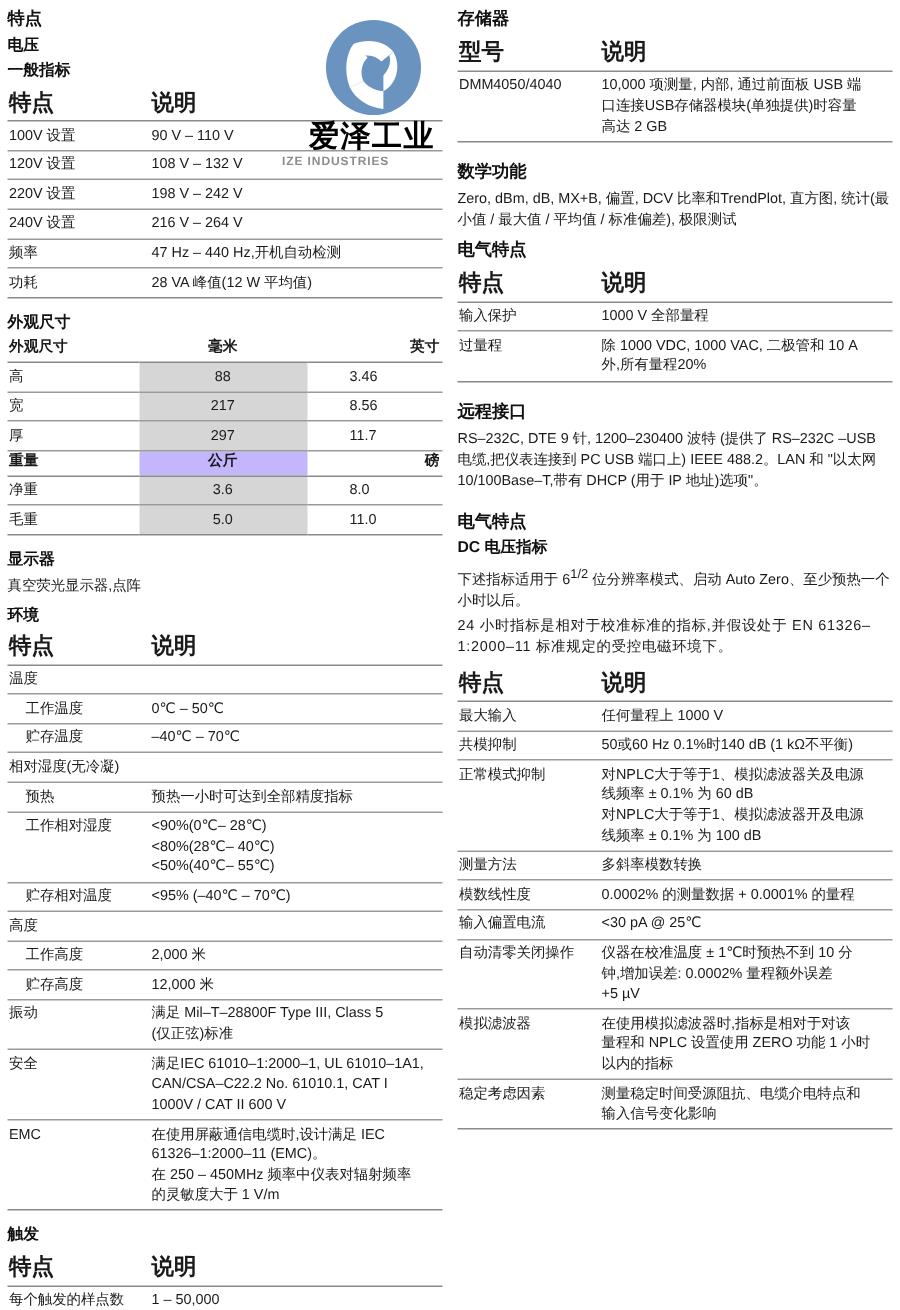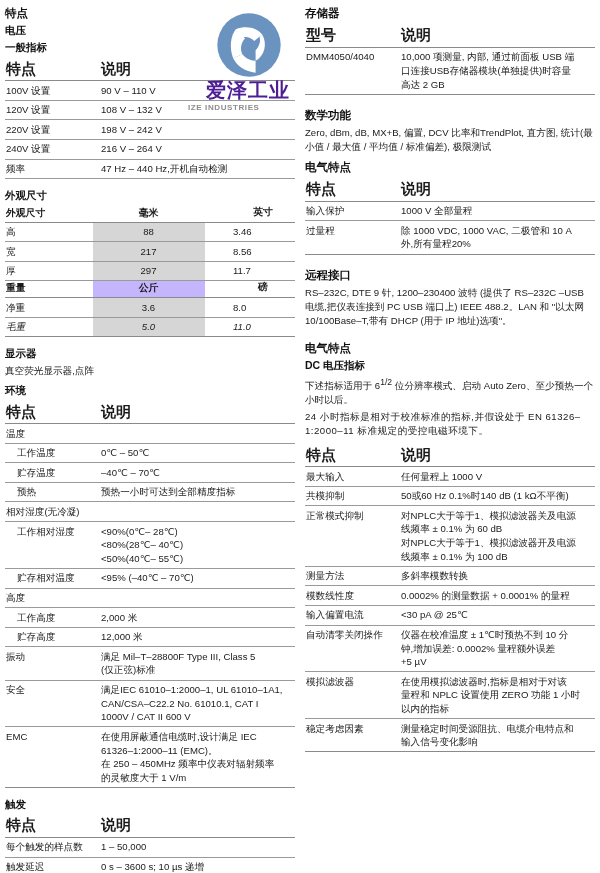--- a/index.html
+++ b/index.html
@@ -38,21 +38,21 @@
     left: 28px; top: 0px;
     width: 66px; height: 66px;
   }
   .wm-cn {
     position: absolute;
     left: 0px; top: 68px;
     width: 120px;
     text-align: center;
     font-size: 20px;
     font-weight: bold;
-    color: #4c1d95;
+    color: #000000;
     letter-spacing: 1px;
     line-height: 1;
     font-family: "DejaVu Sans", sans-serif;
   }
   .wm-en {
     position: absolute;
     left: 0px; top: 92px;
     width: 120px;
     font-size: 8px;
     font-weight: bold;
@@ -122,32 +122,32 @@
   }
   table.dim th {
     font-weight: bold;
     font-size: 9.8px;
     padding: 1px 2px 2px 1px;
     border-bottom: 1.6px solid #8a8a8a;
     line-height: 1.3;
   }
   table.dim th.c1 { text-align: left; width: 88px; }
   table.dim th.c2 { text-align: center; width: 112px; background: #ffffff; }
-  table.dim th.c3 { text-align: center; padding-left: 28px; font-family: Liberation Mono, monospace; }
+  table.dim th.c3 { text-align: right; padding-left: 28px; }
   table.dim td {
     padding: 2.5px 2px 2.5px 1px;
     border-bottom: 0.8px solid #9a9a9a;
     line-height: 1.42;
   }
   table.dim td.c1 { text-align: left; }
   table.dim td.c2 { text-align: center; background: #d6d6d6; margin-left: 32px; }
   table.dim td.c3 { text-align: left; padding-left: 28px; }
   table.dim tr.subhead th { border-bottom: 1.6px solid #8a8a8a; border-top: 1.6px solid #8a8a8a; }
   table.dim tr.subhead th.c2 { background: #c4b5fd; }
-  table.dim tr.last td { border-bottom: 1.6px solid #8a8a8a; font-style: italic; }
+  table.dim tr.last td { border-bottom: 1.6px solid #8a8a8a; }
   .frac { font-size: 8.6px; text-align: right; }
 </style>
 </head>
 <body>
 
 <div class="page">
 
   <div class="watermark">
     <svg class="wm-logo" viewBox="0 0 100 100">
       <circle cx="50" cy="50" r="48" fill="#6b93bf"></circle>
@@ -187,20 +187,24 @@
             <td>198 V – 242 V</td>
           </tr>
           <tr>
             <td class="key">240V 设置</td>
             <td>216 V – 264 V</td>
           </tr>
           <tr>
             <td class="key">频率</td>
             <td>47 Hz – 440 Hz,开机自动检测</td>
           </tr>
+          <tr class="last">
+            <td class="key">功耗</td>
+            <td>28 VA 峰值(12 W 平均值)</td>
+          </tr>
         </tbody>
     </table>
 
     <h3 class="sub gap">外观尺寸</h3>
     <table class="dim">
       <thead>
           <tr>
         <th class="c1">外观尺寸</th>
         <th class="c2">毫米</th>
         <th class="c3">英寸</th>
@@ -258,26 +262,26 @@
           </tr>
           <tr>
             <td class="key indent">工作温度</td>
             <td>0℃ – 50℃</td>
           </tr>
           <tr>
             <td class="key indent">贮存温度</td>
             <td>–40℃ – 70℃</td>
           </tr>
           <tr>
+            <td class="key">相对湿度(无冷凝)</td>
+            <td></td>
+          </tr>
+          <tr>
             <td class="key indent">预热</td>
             <td>预热一小时可达到全部精度指标</td>
-          </tr>
-          <tr>
-            <td class="key">相对湿度(无冷凝)</td>
-            <td></td>
           </tr>
           <tr>
             <td class="key indent">工作相对湿度</td>
             <td>
               <span class="multiline">
                 <span>&lt;90%(0℃– 28℃)</span>
                 <span>&lt;80%(28℃– 40℃)</span>
                 <span>&lt;50%(40℃– 55℃)</span>
               </span>
             </td>

